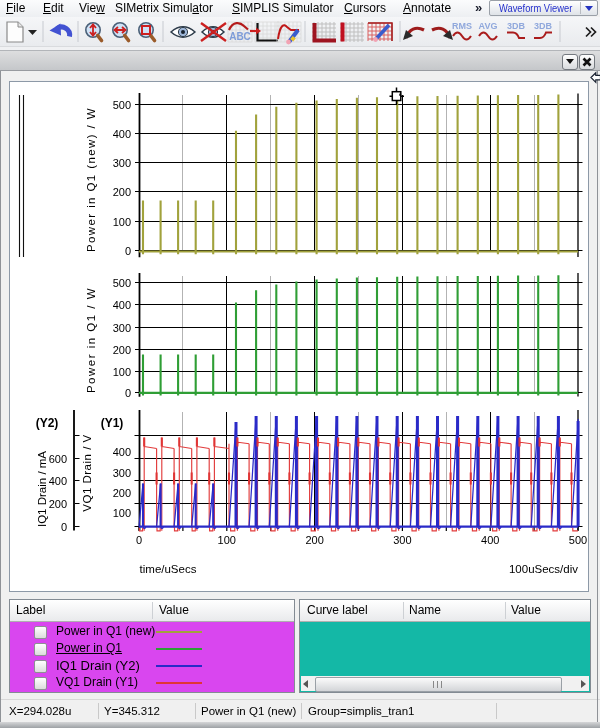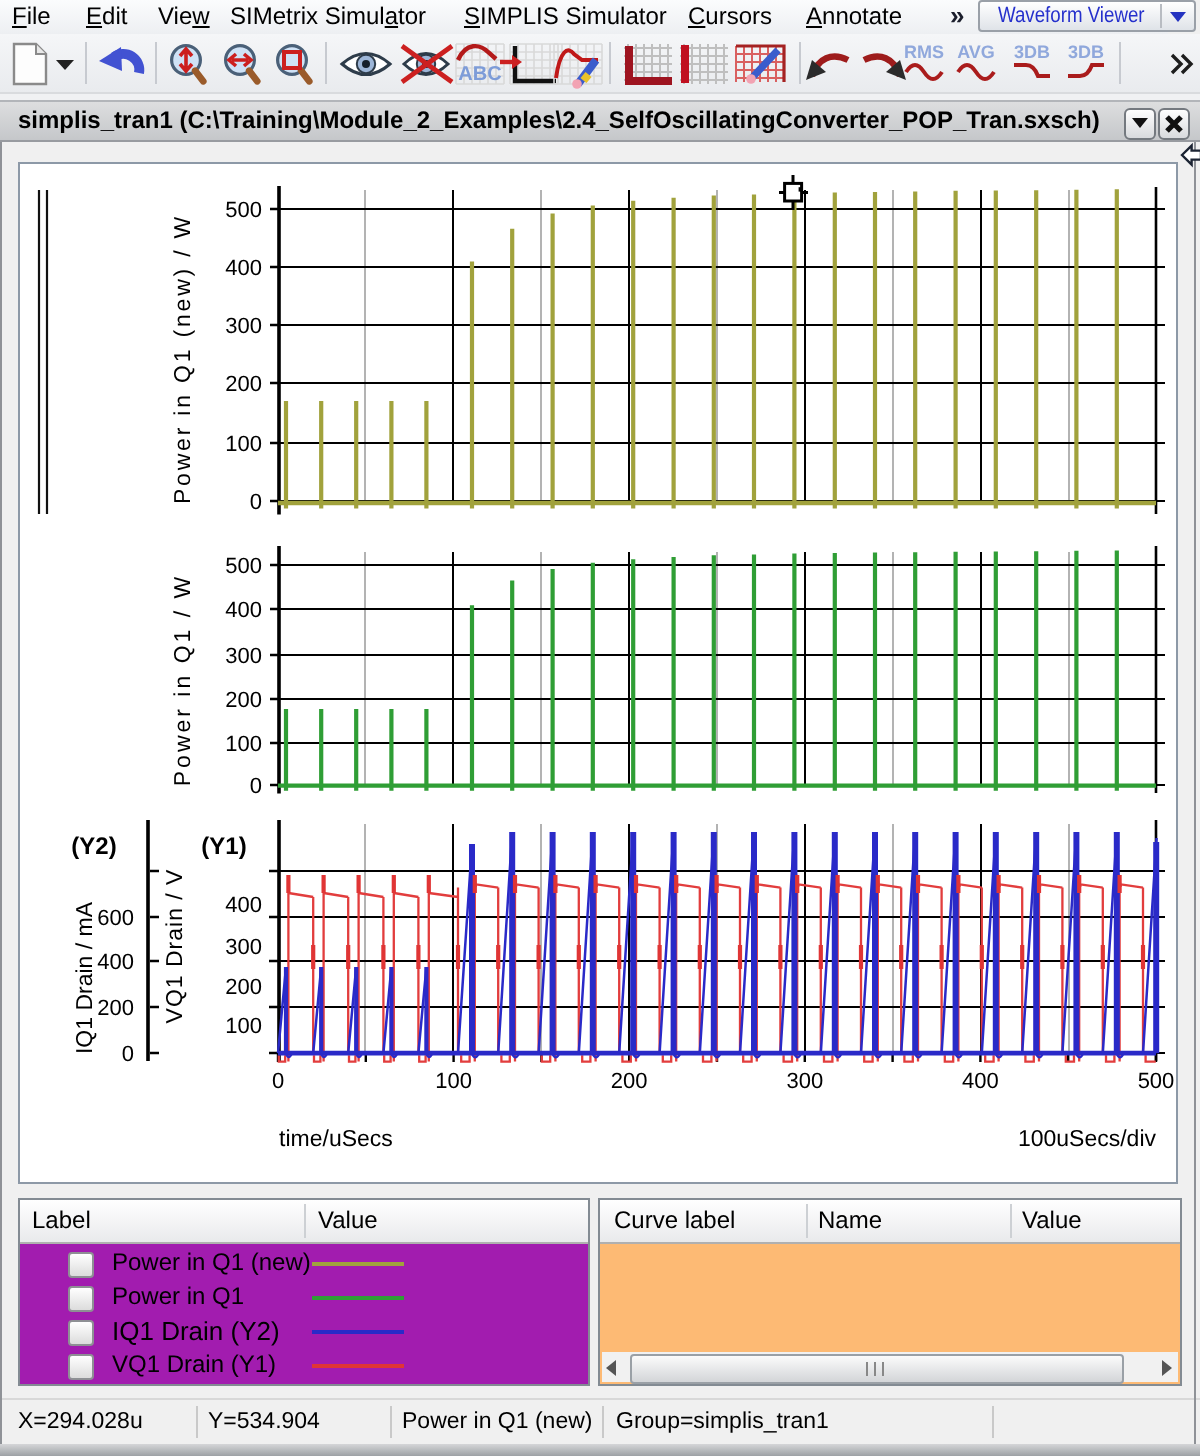--- a/index.html
+++ b/index.html
@@ -82,21 +82,20 @@
 <path d="M507,15.5 H513 Q517,15.5 519,21 L525,21" stroke="#aa1c1c" stroke-width="2" fill="none"></path>
 <text x="543" y="12" font-size="9" font-weight="bold" text-anchor="middle" fill="#90a8dc" font-family="Liberation Sans, sans-serif">3DB</text>
 <path d="M534,21 H540 Q544,21 546,15.5 L552,15.5" stroke="#aa1c1c" stroke-width="2" fill="none"></path>
 <path d="M560,4 V25" stroke="#c7cad0" stroke-width="1"></path>
 <path d="M586,10.5 L590.5,15 L586,19.5 M591,10.5 L595.5,15 L591,19.5" stroke="#1d1d1d" stroke-width="1.7" fill="none"></path>
     </svg>
 </div>
 <div class="abs" style="left:0;top:46px;width:600px;height:4px;background:#f0f1f3;border-top:1px solid #d9dbde;"></div>
 
 <div class="abs" style="left:0;top:50px;width:600px;height:21px;background:linear-gradient(#dddedf,#c5c7ca);border-top:1px solid #b2b5b9;border-bottom:1px solid #989ba0;box-sizing:border-box;">
- <span style="position:absolute;left:9px;top:0;line-height:19px;font-weight:bold;font-size:12px;">simplis_tran1 (C:\Training\Module_2_Examples\2.4_SelfOscillatingConverter_POP_Tran.sxsch)</span>
  <div style="position:absolute;left:562px;top:2.5px;width:14px;height:14px;border:1px solid #74797f;border-radius:3px;background:linear-gradient(#fefefe,#d8dadd);">
   <div style="position:absolute;left:2.5px;top:4.5px;width:0;height:0;border-left:4.5px solid transparent;border-right:4.5px solid transparent;border-top:5.5px solid #111;"></div>
  </div>
  <div style="position:absolute;left:579px;top:2.5px;width:14px;height:14px;border:1px solid #74797f;border-radius:3px;background:linear-gradient(#fefefe,#d8dadd);">
   <svg width="14" height="14">
         <path d="M3.5,3.5 L10.5,10.5 M3.5,10.5 L10.5,3.5" stroke="#111" stroke-width="2.6"></path>
       </svg>
  </div>
 </div>
 
@@ -156,63 +155,63 @@
 <text x="112" y="427" font-size="12" text-anchor="middle" font-weight="bold" fill="#000" font-family="Liberation Sans, sans-serif">(Y1)</text>
 <path d="M19.5,95 V257 M23.5,95 V257" stroke="#111" stroke-width="1.1" fill="none"></path>
 <g stroke="#000" stroke-width="1.5" fill="none">
       <path d="M396.5,87.5 V91.7 M396.5,100.5 V105 M389.5,96.2 H392.3 M400.8,96.2 H404"></path>
       <rect x="392.3" y="91.7" width="8.5" height="8.8" fill="#fff"></rect>
       <rect x="399.3" y="93.6" width="1.8" height="2.2" fill="#000" stroke="none"></rect>
     </g>
 <path d="M591,77.5 L595.8,72.8 L595.8,75.3 L600.5,75.3 L600.5,79.8 L595.8,79.8 L595.8,82.3 Z" fill="#fff" stroke="#1c2433" stroke-width="1.2"></path>
 </svg>
 
-<div class="abs" style="left:9px;top:599px;width:286px;height:94px;background:#a21caf;border:1px solid #838b93;box-sizing:border-box;font-size:12px;padding-left:23px;">
+<div class="abs" style="left:9px;top:599px;width:286px;height:94px;background:#d946ef;border:1px solid #838b93;box-sizing:border-box;font-size:12px;padding-left:23px;">
  <div style="position:absolute;left:0;top:0;right:0;height:21px;background:linear-gradient(#fff,#e9eaec);border-bottom:1px solid #b0b0b0;">
   <span style="position:absolute;left:6px;top:3px;">Label</span>
   <span style="position:absolute;left:149px;top:3px;">Value</span>
   <div style="position:absolute;left:142px;top:2px;width:1px;height:17px;background:#cdd0d4;"></div>
  </div>
  <div style="position:absolute;left:24px;top:26px;width:11px;height:11px;border:1px solid #8e9094;border-radius:2px;background:linear-gradient(#fff,#dcdcdc);"></div>
 <span style="position:absolute;left:46px;top:24px;font-size:12px;">Power in Q1 (new)</span>
 <div style="position:absolute;left:146px;top:31px;width:46px;height:2px;background:#a1a23c;"></div>
 <div style="position:absolute;left:24px;top:43px;width:11px;height:11px;border:1px solid #8e9094;border-radius:2px;background:linear-gradient(#fff,#dcdcdc);"></div>
-<span style="position:absolute;left:46px;top:41px;font-size:12px;">Power in Q1</span>
+<span style="position:absolute;left:46px;top:41px;font-size:12px;text-decoration:underline;">Power in Q1</span>
 <div style="position:absolute;left:146px;top:48px;width:46px;height:2px;background:#2f9e35;"></div>
 <div style="position:absolute;left:24px;top:60px;width:11px;height:11px;border:1px solid #8e9094;border-radius:2px;background:linear-gradient(#fff,#dcdcdc);"></div>
 <span style="position:absolute;left:46px;top:58px;font-size:13px;">IQ1 Drain (Y2)</span>
 <div style="position:absolute;left:146px;top:65px;width:46px;height:2px;background:#2a2ac8;"></div>
 <div style="position:absolute;left:24px;top:77px;width:11px;height:11px;border:1px solid #8e9094;border-radius:2px;background:linear-gradient(#fff,#dcdcdc);"></div>
 <span style="position:absolute;left:46px;top:75px;font-size:12px;">VQ1 Drain (Y1)</span>
 <div style="position:absolute;left:146px;top:82px;width:46px;height:2px;background:#e03535;"></div>
 
 </div>
 
-<div class="abs" style="left:299px;top:599px;width:292px;height:94px;background:#fdba74;border:1px solid #838b93;box-sizing:border-box;font-size:12px;">
+<div class="abs" style="left:299px;top:599px;width:292px;height:94px;background:#14b8a6;border:1px solid #838b93;box-sizing:border-box;font-size:12px;">
  <div style="position:absolute;left:0;top:0;right:0;height:21px;background:linear-gradient(#fff,#e9eaec);border-bottom:1px solid #b0b0b0;">
   <span style="position:absolute;left:7px;top:3px;">Curve label</span>
   <span style="position:absolute;left:109px;top:3px;">Name</span>
   <span style="position:absolute;left:211px;top:3px;">Value</span>
   <div style="position:absolute;left:103px;top:2px;width:1px;height:17px;background:#cdd0d4;"></div>
   <div style="position:absolute;left:205px;top:2px;width:1px;height:17px;background:#cdd0d4;"></div>
  </div>
  <div style="position:absolute;left:1px;right:1px;bottom:1px;height:15px;background:#f1f1f1;">
   <div style="position:absolute;left:2px;top:4px;width:0;height:0;border-top:4px solid transparent;border-bottom:4px solid transparent;border-right:5px solid #555;"></div>
   <div style="position:absolute;right:3px;top:4px;width:0;height:0;border-top:4px solid transparent;border-bottom:4px solid transparent;border-left:5px solid #555;"></div>
   <div style="position:absolute;left:14px;top:0.5px;width:245px;height:13px;border:1px solid #9aa0a6;border-radius:2px;background:linear-gradient(#fbfbfb,#d3d5d8);">
    <div style="position:absolute;left:117px;top:3px;width:1px;height:7px;background:#888;"></div>
    <div style="position:absolute;left:121px;top:3px;width:1px;height:7px;background:#888;"></div>
    <div style="position:absolute;left:125px;top:3px;width:1px;height:7px;background:#888;"></div>
   </div>
  </div>
 </div>
 
 <div class="abs" style="left:0;top:699px;width:600px;height:23px;background:#f0f0f0;border-top:1px solid #d8d8d8;font-size:11.5px;">
  <span style="position:absolute;left:9px;top:5px;">X=294.028u</span>
- <span style="position:absolute;left:104px;top:5px;">Y=534.904</span>
+ <span style="position:absolute;left:104px;top:5px;">Y=345.312</span>
  <span style="position:absolute;left:201px;top:5px;">Power in Q1 (new)</span>
  <span style="position:absolute;left:308px;top:5px;">Group=simplis_tran1</span>
  <div style="position:absolute;left:98px;top:3px;width:1px;height:16px;background:#c9c9c9;"></div>
  <div style="position:absolute;left:195px;top:3px;width:1px;height:16px;background:#c9c9c9;"></div>
  <div style="position:absolute;left:301px;top:3px;width:1px;height:16px;background:#c9c9c9;"></div>
  <div style="position:absolute;left:496px;top:3px;width:1px;height:16px;background:#c9c9c9;"></div>
 </div>
 <div class="abs" style="left:0;top:722px;width:600px;height:6px;background:linear-gradient(#d5d6d8,#9da1a5);"></div>
 
 <div class="abs" style="left:0;top:71px;width:1px;height:651px;background:#8f9297;"></div>

